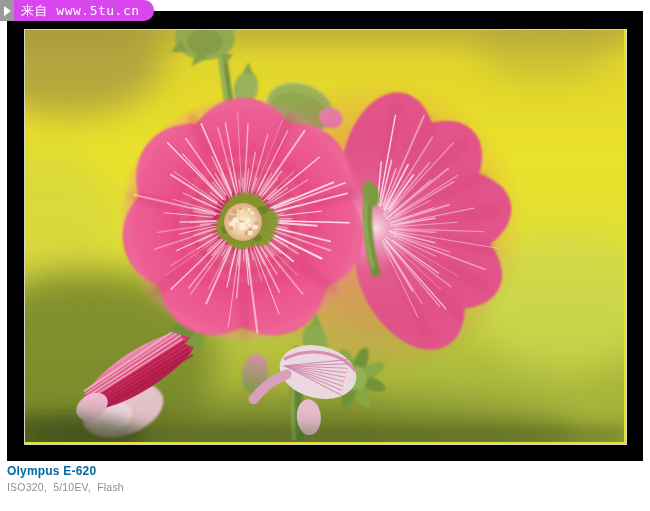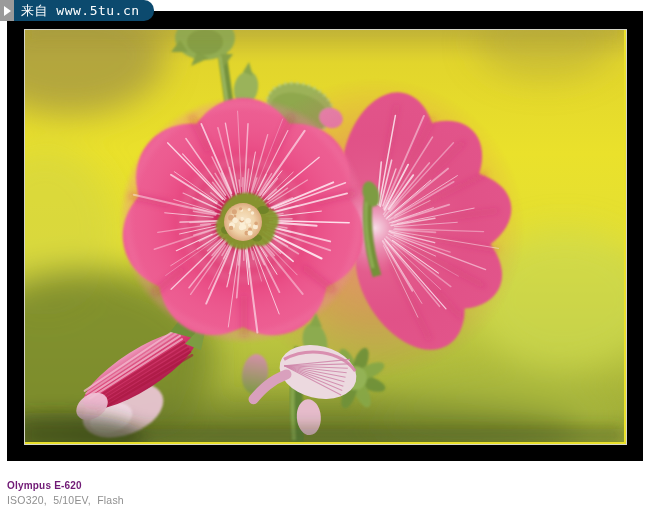--- a/index.html
+++ b/index.html
@@ -6,25 +6,25 @@
   body{width:650px;height:511px;background:#ffffff;position:relative;overflow:hidden;
        font-family:"Liberation Sans",sans-serif}
   .frame{position:absolute;left:7px;top:11px;width:636px;height:450px;background:#000}
   .photo-wrap{position:absolute;left:17px;top:18px;width:601px;height:414px;
               border:1px solid #d6d6c9;background:#e9e02a;overflow:hidden}
   .photo-wrap svg{display:block;width:599px;height:412px}
   .watermark{position:absolute;left:0;top:0;height:21px;display:flex;z-index:9}
   .wm-icon{width:14px;background:#9a9a9a;display:flex;align-items:center;justify-content:center}
   .wm-tri{width:0;height:0;border-top:5px solid transparent;border-bottom:5px solid transparent;
           border-left:7px solid #ffffff}
-  .wm-text{background:#0c4a6e;color:#ffffff;font-family:"DejaVu Sans Mono",monospace;
+  .wm-text{background:#d946ef;color:#ffffff;font-family:"DejaVu Sans Mono",monospace;
            font-size:13px;line-height:21px;padding:0 14px 0 7px;border-radius:0 10px 10px 0;
            letter-spacing:.5px;white-space:pre}
   .exif{position:absolute;left:7px;top:464px}
-  .exif-title{font-size:10px;font-weight:bold;color:#701a75;margin:16px 0 3px;letter-spacing:.2px}
+  .exif-title{font-size:12px;font-weight:bold;color:#0369a1;margin:0 0 3px;letter-spacing:.2px}
   .exif-line{font-size:10.5px;color:#8f8f8f;line-height:13.5px;white-space:pre;letter-spacing:.2px}
 </style>
 </head>
 <body>
 
 <div class="frame">
   <div class="photo-wrap">
     <svg viewBox="0 0 599 412">
       <defs>
         <linearGradient id="bgGrad" x1="0" y1="0" x2="0" y2="1">

